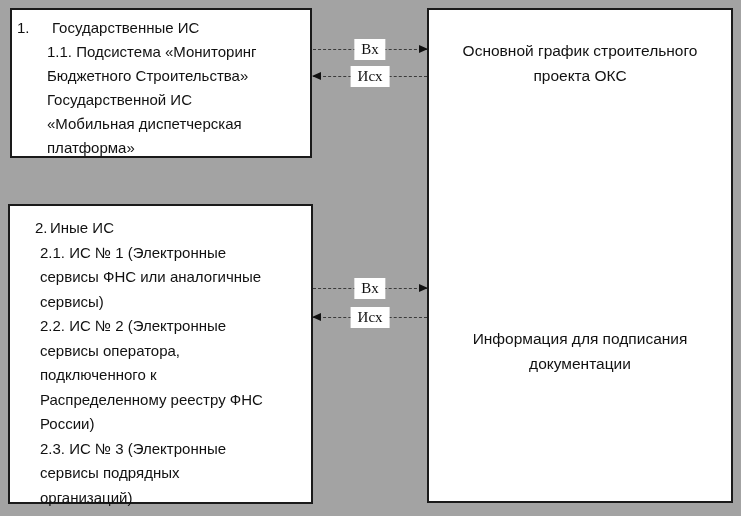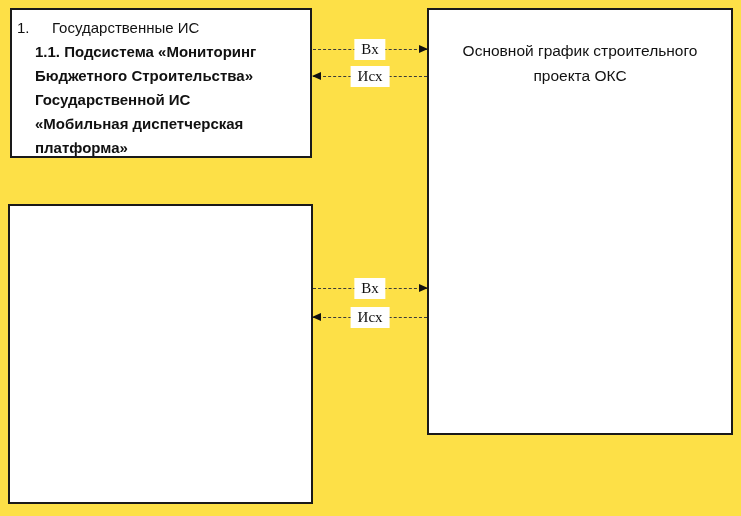--- a/index.html
+++ b/index.html
@@ -4,21 +4,21 @@
 <style>
   html, body {
     margin: 0;
     padding: 0;
     background: #ffffff;
   }
   .canvas {
     position: relative;
     width: 741px;
     height: 516px;
-    background: #fde047;
+    background: #a3a3a3;
     font-family: "Liberation Sans", "DejaVu Sans", sans-serif;
     color: #111111;
     overflow: hidden;
   }
   .box {
     position: absolute;
     border: 2px solid #1a1a1a;
     background: #ffffff;
     box-sizing: border-box;
   }
@@ -31,27 +31,27 @@
   }
   .box-other {
     left: 8px; top: 204px;
     width: 305px; height: 300px;
     font-size: 15px;
     line-height: 24.5px;
     padding-top: 10px;
   }
   .box-right {
     left: 427px; top: 8px;
-    width: 306px; height: 427px;
+    width: 306px; height: 495px;
     font-size: 15.5px;
   }
   .first-line { white-space: nowrap; }
   .box-state .first-line { padding-left: 5px; }
   .box-state .num { display: inline-block; width: 35px; }
-  .box-state .body { padding-left: 23px; white-space: pre-line; font-weight: bold; }
+  .box-state .body { padding-left: 35px; white-space: pre-line; }
   .box-other .first-line { padding-left: 25px; }
   .box-other .num { display: inline-block; width: 15px; }
   .box-other .body { padding-left: 30px; white-space: pre-line; }
 
   .rtext {
     position: absolute;
     left: 4px; right: 4px;
     text-align: center;
     line-height: 25px;
     white-space: pre-line;
@@ -104,25 +104,41 @@
       <span class="num">1.</span><span>Государственные ИС</span>
     </div>
     <div class="body">1.1. Подсистема «Мониторинг
 Бюджетного Строительства»
 Государственной ИС
 «Мобильная диспетчерская
 платформа»</div>
   </div>
 
   <div class="box box-other">
+    <div class="first-line">
+      <span class="num">2.</span><span>Иные ИС</span>
+    </div>
+    <div class="body">2.1. ИС № 1 (Электронные
+сервисы ФНС или аналогичные
+сервисы)
+2.2. ИС № 2 (Электронные
+сервисы оператора,
+подключенного к
+Распределенному реестру ФНС
+России)
+2.3. ИС № 3 (Электронные
+сервисы подрядных
+организаций)</div>
   </div>
 
   <div class="box box-right">
     <div class="rtext rtext-0">Основной график строительного
 проекта ОКС</div>
+    <div class="rtext rtext-2">Информация для подписания
+документации</div>
   </div>
 
   <div class="connector" style="top:0;">
     <div class="arrow" style="top:49px;">
       <span class="head head-right"></span>
       <span class="label">Вх</span>
     </div>
     <div class="arrow" style="top:76px;">
       <span class="head head-left"></span>
       <span class="label">Исх</span>

